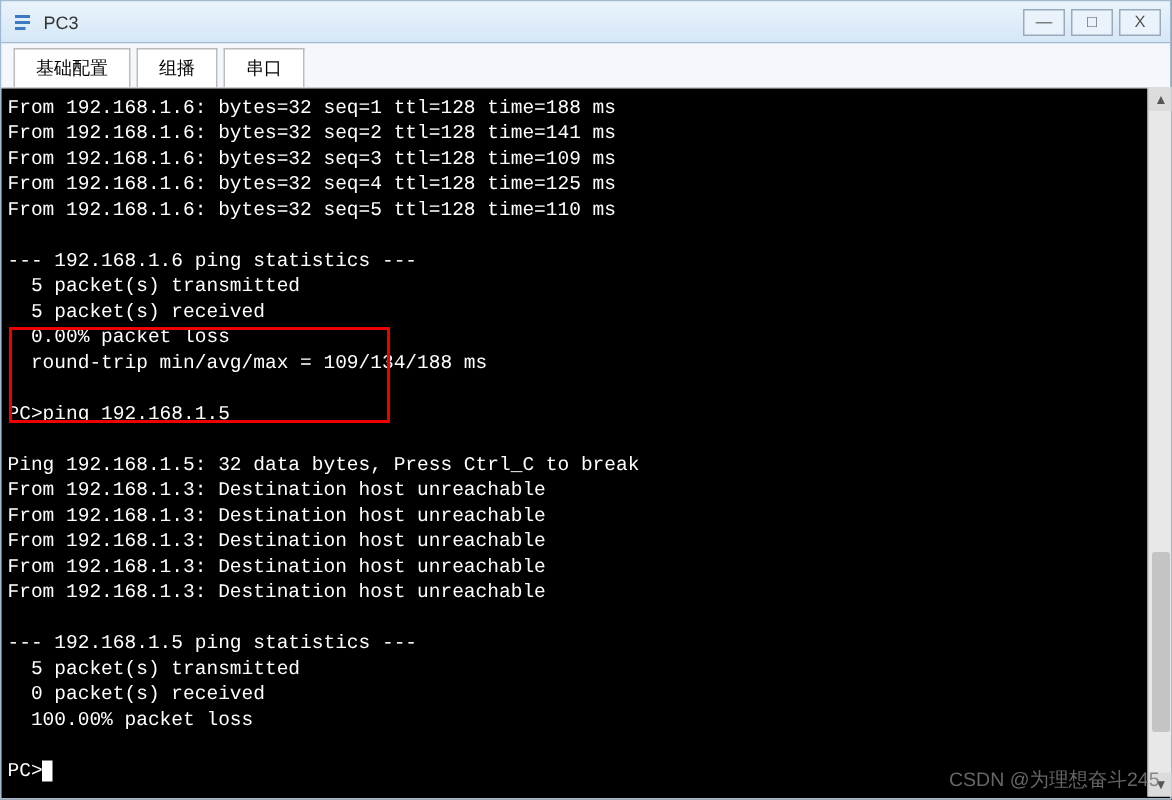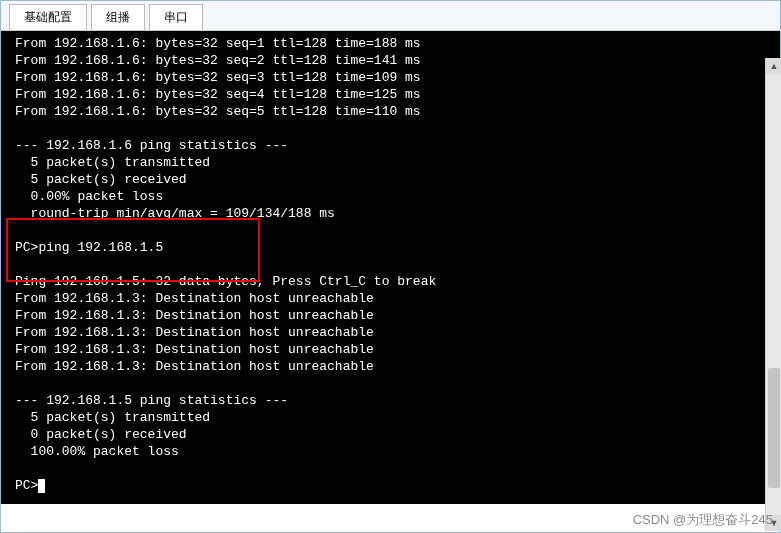--- a/index.html
+++ b/index.html
@@ -6,35 +6,48 @@
 body { font-family: "Microsoft YaHei", Arial, sans-serif; background: #fff; width: 781px; height: 533px; overflow: hidden; position: relative; }
 .window { width: 781px; height: 533px; border: 1px solid #a0b8d0; background: #fff; }
 .titlebar { height: 28px; background: linear-gradient(#eaf3fb, #d6e7f7); display: flex; align-items: center; padding: 0 6px; border-bottom: 1px solid #a0b8d0; }
 .titlebar .icon { width: 16px; height: 16px; margin-right: 6px; display: inline-flex; }
 .titlebar .title { font-size: 12px; color: #333; flex: 1; }
 .titlebar .winbtns { display: flex; gap: 4px; }
 .titlebar .winbtn { width: 28px; height: 18px; border: 1px solid #9ab; background: #eaf3fb; display: flex; align-items: center; justify-content: center; font-size: 11px; color: #555; cursor: pointer; }
 .tabbar { height: 30px; background: #f4f8fc; border-bottom: 1px solid #ccc; display: flex; align-items: flex-end; padding: 0 8px; gap: 0; }
 .tab { height: 26px; padding: 0 14px; border: 1px solid #bbb; border-bottom: none; background: #fff; font-size: 12px; display: flex; align-items: center; margin-right: 4px; cursor: pointer; }
 .tab.active { background: #fff; font-weight: normal; position: relative; top: 1px; }
-.terminal { background: #000; color: #fff; font-family: "Courier New", monospace; font-size: 13px; line-height: 17px; padding: 4px 14px; height: calc(533px - 28px - 30px - 2px); overflow: hidden; white-space: pre; position: relative; }
+.terminal { background: #000; color: #fff; font-family: "Courier New", monospace; font-size: 13px; line-height: 17px; padding: 4px 4px; height: calc(533px - 28px - 30px - 2px); overflow: hidden; white-space: pre; position: relative; }
 .highlight-box { position: absolute; border: 2px solid #e00; pointer-events: none; }
 .hl1 { left: 6px; top: 218px; width: 254px; height: 64px; }
 .scrollbar { position: absolute; right: 0; top: 58px; width: 16px; height: calc(533px - 58px - 2px); background: #e8e8e8; border-left: 1px solid #ccc; }
 .scroll-thumb { position: absolute; left: 2px; width: 12px; height: 120px; top: 310px; background: #c4c4c4; border-radius: 2px; }
 .scroll-arrow { position: absolute; left: 0; width: 16px; height: 16px; background: #dcdcdc; display: flex; align-items: center; justify-content: center; font-size: 9px; color: #555; }
 .sa-up { top: 0; }
 .sa-down { bottom: 0; }
 .watermark { position: absolute; right: 8px; bottom: 4px; font-size: 13px; color: rgba(120,120,120,0.85); font-family: "Microsoft YaHei", Arial, sans-serif; }
 .cursor { display: inline-block; width: 7px; height: 14px; background: #fff; vertical-align: middle; }
 </style>
 </head>
 <body>
 
 <div class="window">
+  <div class="titlebar">
+    <span class="icon">
+      <svg viewBox="0 0 16 16" width="16" height="16">
+          <path d="M3 3 h10 v2 h-10z M3 7 h10 v2 h-10z M3 11 h7 v2 h-7z" fill="#3a7bbf"></path>
+        </svg>
+    </span>
+    <span class="title">PC3</span>
+    <div class="winbtns">
+      <div class="winbtn">—</div>
+      <div class="winbtn">□</div>
+      <div class="winbtn">X</div>
+    </div>
+  </div>
 
   <div class="tabbar">
     <div class="tab">基础配置</div>
     <div class="tab">组播</div>
     <div class="tab">串口</div>
   </div>
 
   <div class="terminal" id="term">From 192.168.1.6: bytes=32 seq=1 ttl=128 time=188 ms
 From 192.168.1.6: bytes=32 seq=2 ttl=128 time=141 ms
 From 192.168.1.6: bytes=32 seq=3 ttl=128 time=109 ms

